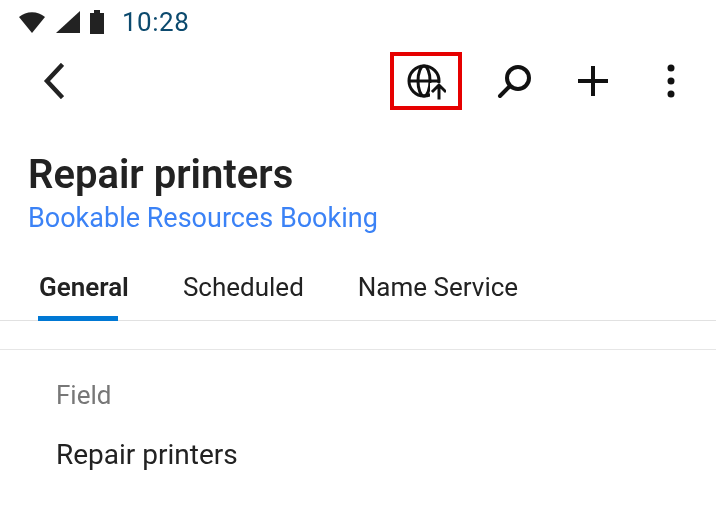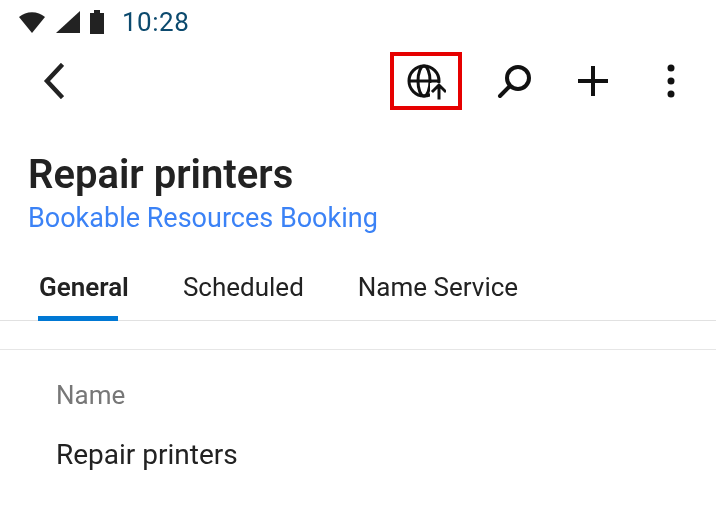--- a/index.html
+++ b/index.html
@@ -111,16 +111,16 @@
 </div>
 
 <div class="tabs">
   <div class="tab selected">General</div>
   <div class="tab">Scheduled</div>
   <div class="tab">Name Service</div>
 </div>
 
 <div class="form-section">
   <div>
-    <div class="field-label">Name</div>
+    <div class="field-label">Field</div>
     <div class="field-value">Repair printers</div>
   </div>
 </div>
 
 </body></html>

